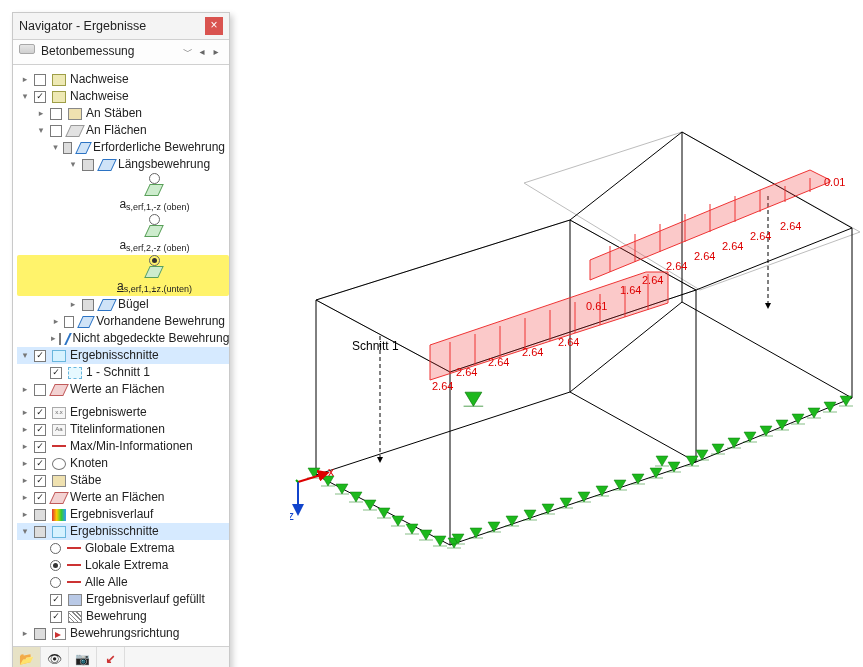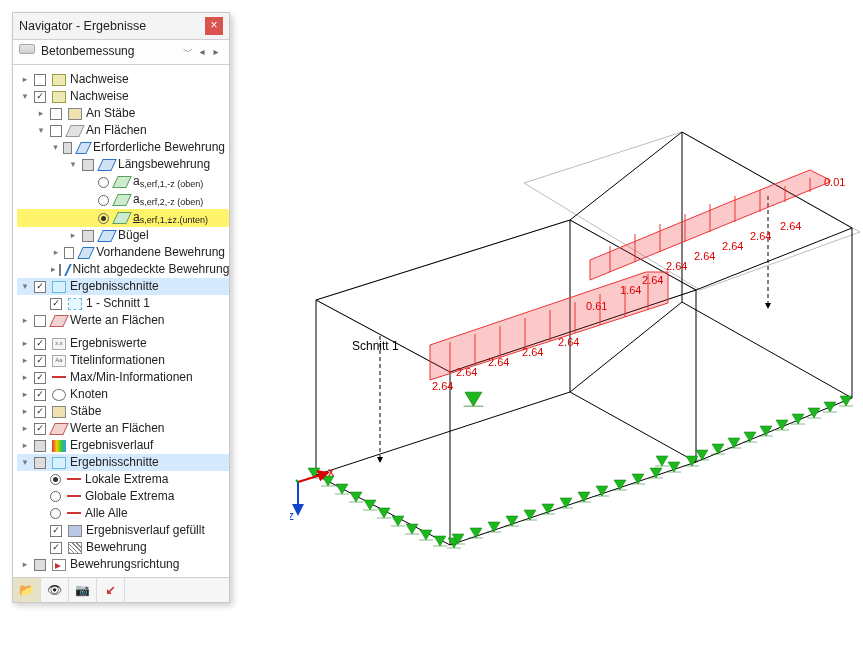--- a/index.html
+++ b/index.html
@@ -49,21 +49,21 @@
   .row .label { padding-left:1px; }
   .row .label .sub { font-size:9px; position:relative; top:2px; }
   .row.selected { background:#d6eaff; }
   .row.highlight { background:#fff36b; border-radius:2px;text-decoration:underline; }
 
   
   .lv0 .row { padding-left:2px; }
   .lv1 .row { padding-left:18px; }
   .lv2 .row { padding-left:34px; }
   .lv3 .row { padding-left:50px; }
-  .lv4 .row { padding-left:66px; }
+  .lv4 .row { padding-left:66px;flex-direction:column; }
 
   
   .ic-box { width:12px;height:9px;border:1px solid #9e9e47;background:#eee9b4; }
   .ic-bar { width:12px;height:9px;border:1px solid #888;background:#efe1b0; }
   .ic-surf{ width:12px;height:9px;border:1px solid #999;background:#e2e2e2;transform:skewX(-25deg);}
   .ic-surfb{ width:12px;height:9px;border:1px solid #2b73c4;background:#cfe3f7;transform:skewX(-25deg);}
   .ic-surfg{ width:12px;height:9px;border:1px solid #5a9f5a;background:#cdeccd;transform:skewX(-25deg);}
   .ic-surfr{ width:12px;height:9px;border:1px solid #c05a5a;background:#f3d2d2;transform:skewX(-25deg);}
   .ic-rainbow{ width:12px;height:9px;background:linear-gradient(90deg,#d33,#fc0,#3c3,#39f);}
   .ic-line { width:12px;height:9px; position:relative; }
@@ -132,21 +132,21 @@
         <span class="icon ic-box"></span>
         <span class="label">Nachweise</span>
       </div>
         </li>
 
         <li class="lv1">
           <div class="row">
           <span class="expander">▸</span>
           <span class="cbx"></span>
           <span class="icon ic-bar"></span>
-          <span class="label">An Stäbe</span>
+          <span class="label">An Stäben</span>
         </div>
         </li>
 
         <li class="lv1">
           <div class="row">
           <span class="expander">▾</span>
           <span class="cbx"></span>
           <span class="icon ic-surf"></span>
           <span class="label">An Flächen</span>
         </div>
@@ -312,33 +312,33 @@
           <div class="row selected">
         <span class="expander">▾</span>
         <span class="cbx chk3"></span>
         <span class="icon ic-cut"></span>
         <span class="label">Ergebnisschnitte</span>
       </div>
         </li>
         <li class="lv1">
           <div class="row">
           <span class="expander"></span>
+          <span class="radio"></span>
+          <span class="icon ic-line"></span>
+          <span class="label">Globale Extrema</span>
+        </div>
+        </li>
+        <li class="lv1">
+          <div class="row">
+          <span class="expander"></span>
           <span class="radio">
               <span class="dot"></span>
             </span>
           <span class="icon ic-line"></span>
           <span class="label">Lokale Extrema</span>
-        </div>
-        </li>
-        <li class="lv1">
-          <div class="row">
-          <span class="expander"></span>
-          <span class="radio"></span>
-          <span class="icon ic-line"></span>
-          <span class="label">Globale Extrema</span>
         </div>
         </li>
         <li class="lv1">
           <div class="row">
           <span class="expander"></span>
           <span class="radio"></span>
           <span class="icon ic-line"></span>
           <span class="label">Alle Alle</span>
         </div>
         </li>

